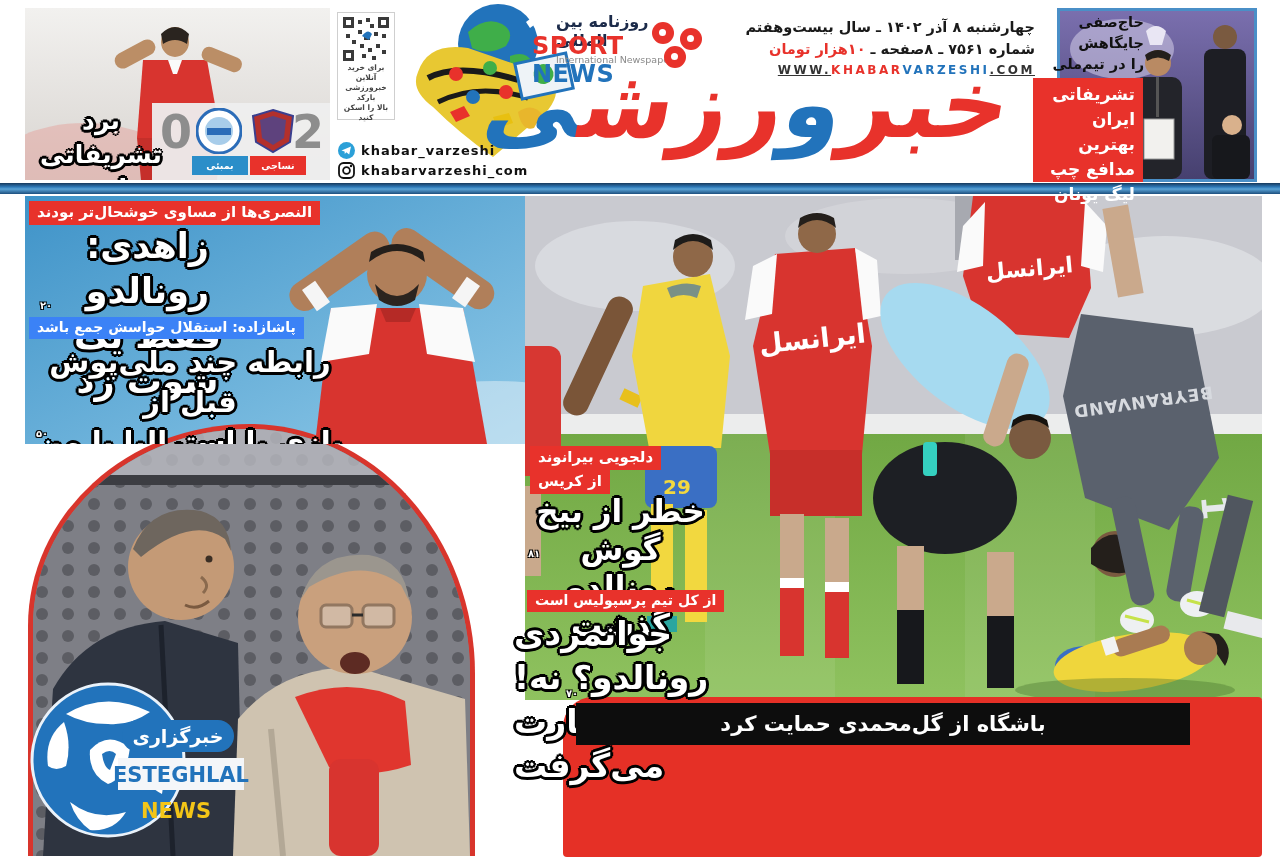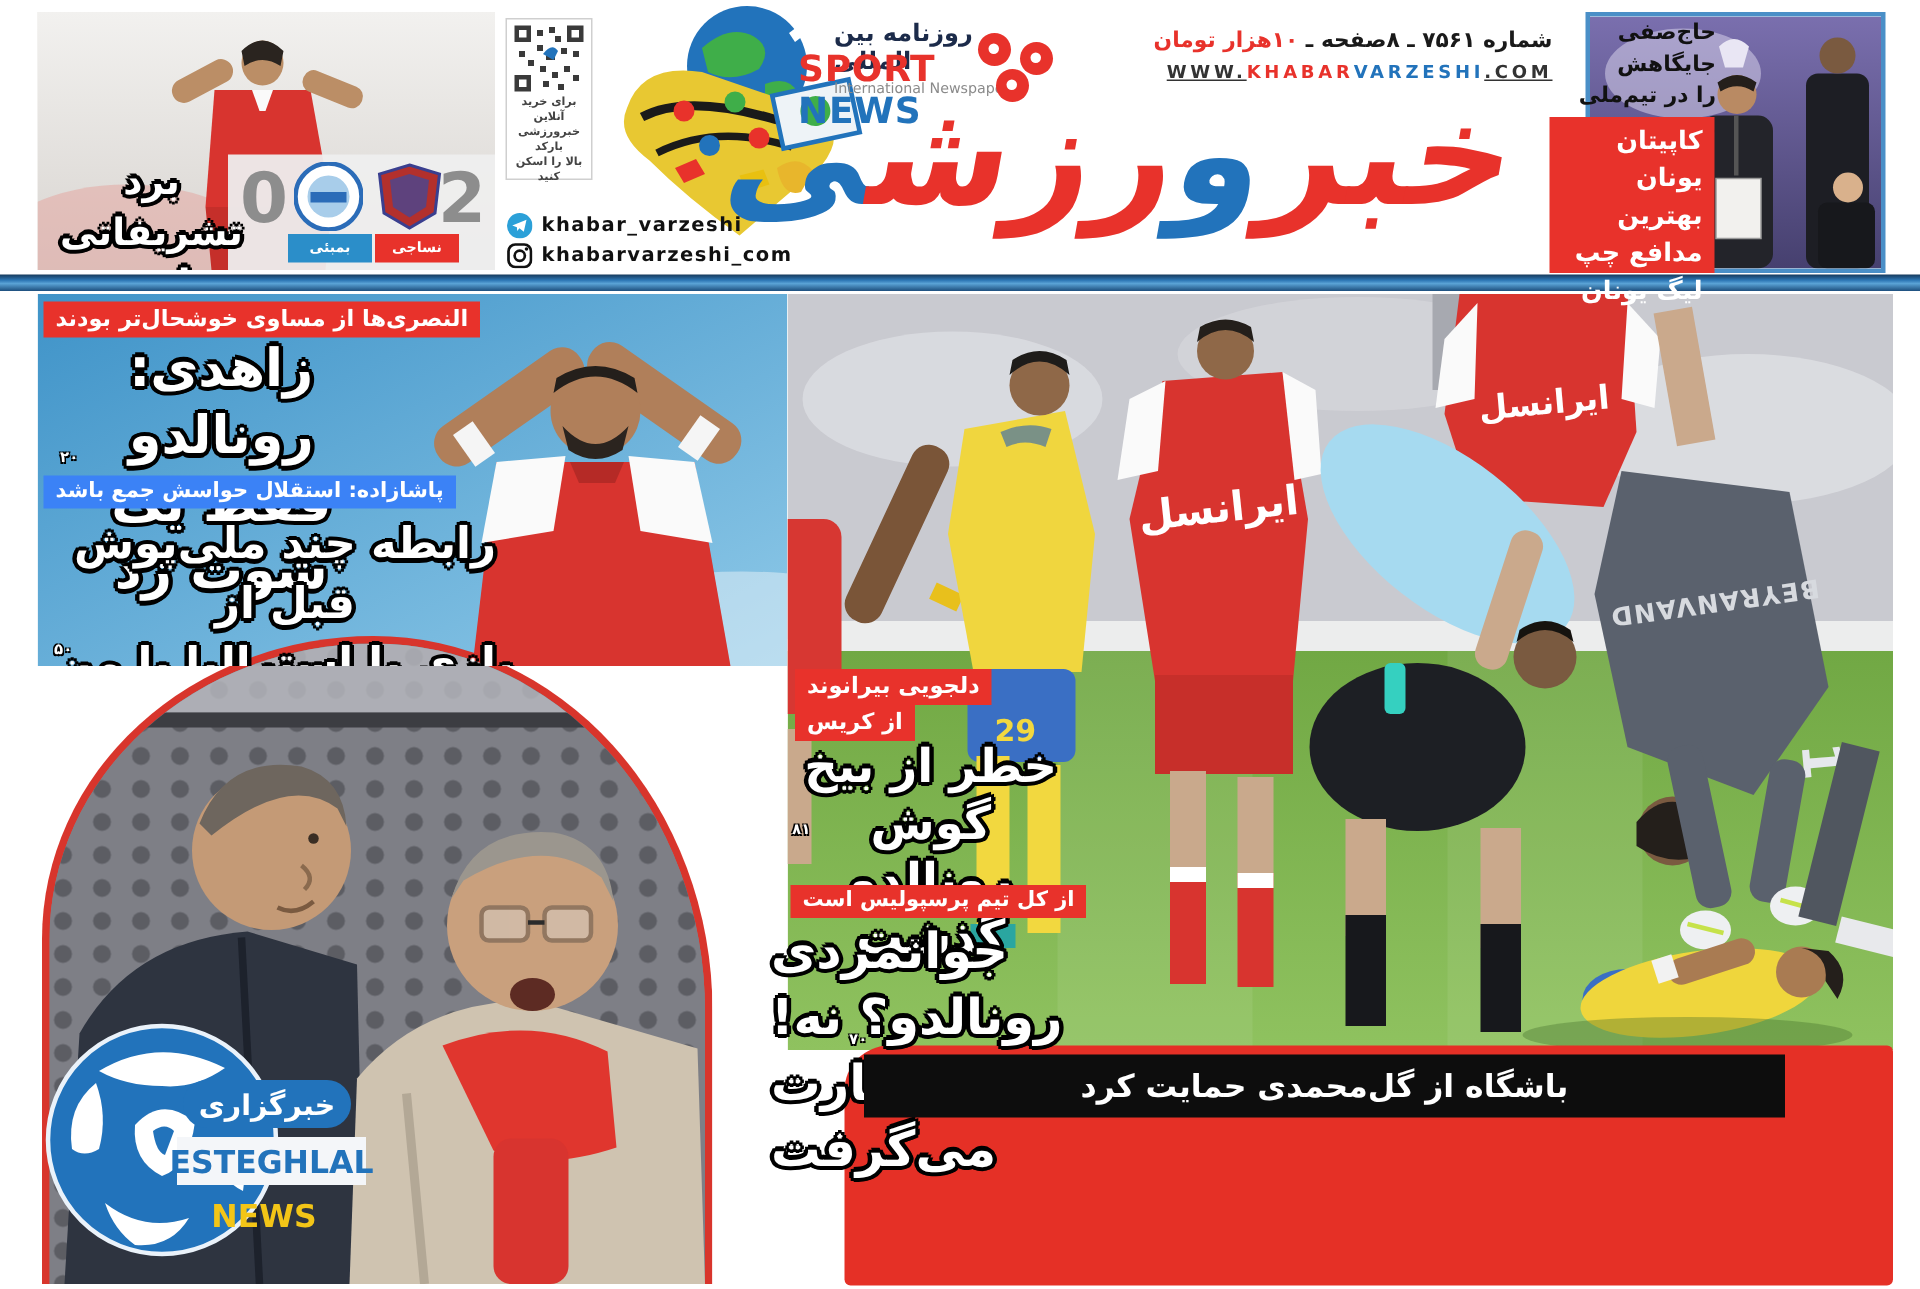--- a/index.html
+++ b/index.html
@@ -225,20 +225,21 @@
   <div class="social-row abs" style="top:160px;">
     <svg width="17" height="17" viewBox="0 0 17 17">
       <rect x="1" y="1" width="15" height="15" rx="4.5" fill="none" stroke="#111" stroke-width="1.8"></rect>
       <circle cx="8.5" cy="8.5" r="3.4" fill="none" stroke="#111" stroke-width="1.8"></circle>
       <circle cx="13" cy="4" r="1.2" fill="#111"></circle>
     </svg>
     <span class="social-txt">khabarvarzeshi_com</span>
   </div>
 
   <div id="dateline" class="abs rtl">
+    <div class="l1">چهارشنبه ۸ آذر ۱۴۰۲ ـ سال بیست‌وهفتم</div>
     <div class="l2">
       <span>شماره ۷۵۶۱ ـ ۸صفحه ـ </span><span class="price">۱۰هزار تومان</span>
     </div>
     <div class="url">
       <span class="u-dark">WWW.</span><span class="u-red">KHABAR</span><span class="u-blue">VARZESHI</span><span class="u-dark">.COM</span>
     </div>
   </div>
 
   <div id="hs-kicker" class="abs rtl">
     <div>حاج‌صفی جایگاهش</div>
@@ -263,21 +264,21 @@
       <path d="M85,44 q13,-10 26,0 l-2,6 q-11,-7 -22,0 Z" fill="#241f1b"></path>
       <rect x="96" y="66" width="3" height="40" fill="#555"></rect>
       <rect x="84" y="108" width="30" height="40" fill="#f2f1ee" stroke="#9a9a9a"></rect>
       <rect x="4" y="112" width="36" height="56" rx="6" fill="#17181c"></rect>
         <circle cx="22" cy="102" r="10" fill="#c49a76"></circle>
       <rect x="152" y="124" width="38" height="44" rx="6" fill="#17181c"></rect>
         <circle cx="172" cy="114" r="10" fill="#d9b18c"></circle>
     </svg>
   </div>
   <div id="hs-caption" class="abs rtl">
-    <div>کاپیتان یونان</div>
+    <div>تشریفاتی ایران</div>
     <div>بهترین</div>
     <div>مدافع چپ</div>
     <div>لیگ یونان</div>
   </div>
 
   <div id="bluebar" class="abs"></div>
 
   <div id="card-zahedi" class="abs">
     <svg width="500" height="248" viewBox="0 0 500 248" preserveAspectRatio="none">
       <defs>

